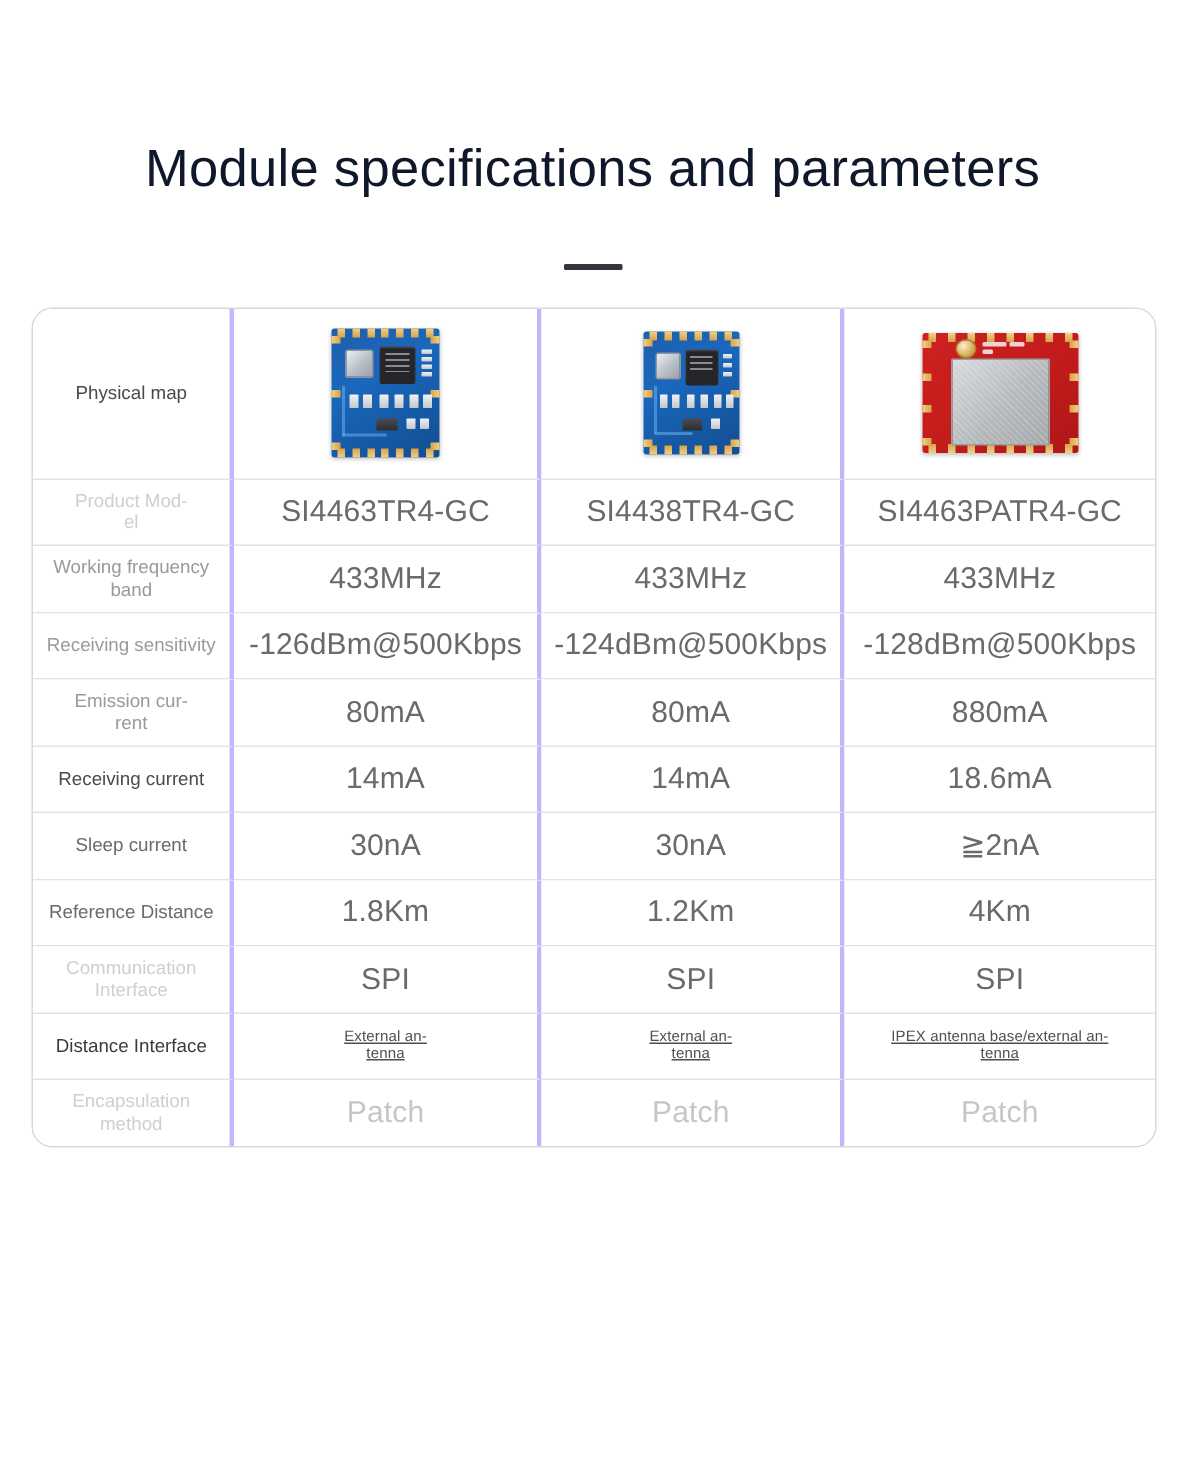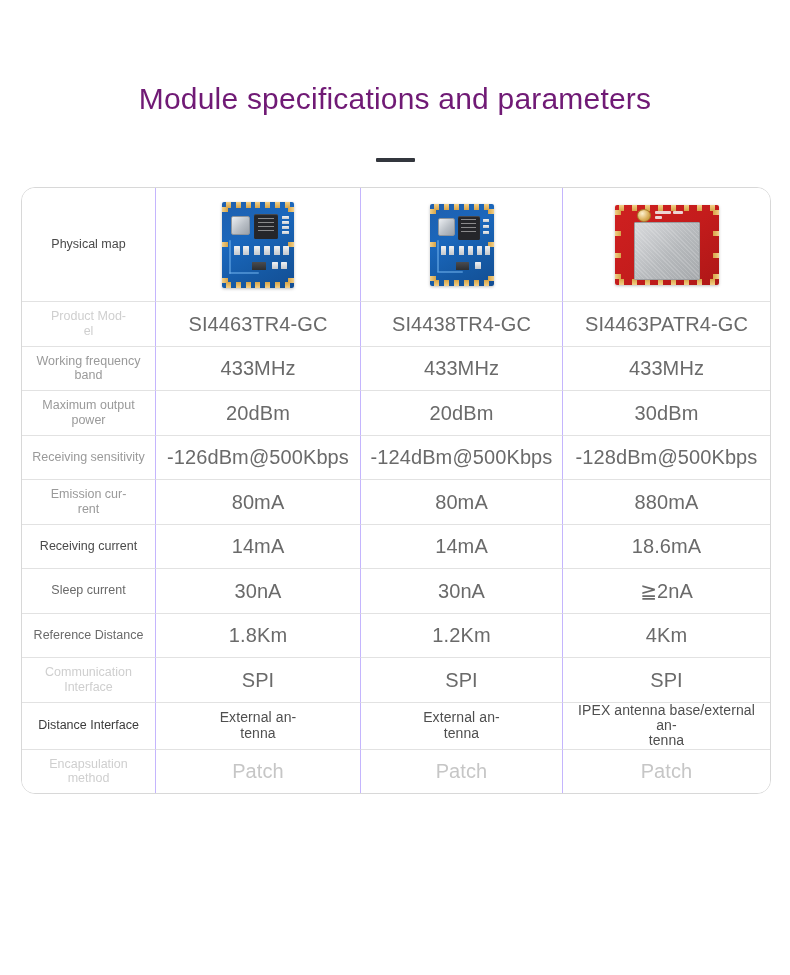--- a/index.html
+++ b/index.html
@@ -15,26 +15,26 @@
     overflow: hidden;
     position: relative;
   }
 
   
   .page-header {
     padding-top: 78px;
     text-align: center;
   }
   .page-title {
-    font-size: 30px;
+    font-size: 35px;
     font-weight: 400;
-    color: #701a75;
+    color: #0f172a;
     letter-spacing: 0.2px;
     line-height: 1.1;
-    margin: 4px;
+    margin: 16px;
   }
   .title-divider-wrap {
     margin-top: 43px;
     display: flex;
     justify-content: center;
   }
   .title-divider {
     width: 39px;
     height: 4px;
     border-radius: 1px;
@@ -49,21 +49,21 @@
     width: 748px;
     border-collapse: separate;
     border-spacing: 0;
     table-layout: fixed;
     border: 1px solid #d8d8d8;
     border-radius: 14px;
     overflow: hidden;
     background: #fff;
   }
   table.spec-table td {
-    border-right: 1px solid #c4b5fd;
+    border-right: 3px solid #c4b5fd;
     border-bottom: 1px solid #e2e2e2;
     padding: 0 6px;
     text-align: center;
     vertical-align: middle;
     color: #6a6a6a;
     background: #fff;
   }
   table.spec-table tr:last-child td {
     border-bottom: none;
   }
@@ -93,23 +93,24 @@
 
   
   .val {
     font-size: 20px;
     color: #5c5c5c;
     line-height: 1.2;
     letter-spacing: 0.1px;
   }
   .val.faint { color: #c6c6c6; }
   .val.small {
-    font-size: 14px;
+    font-size: 10px;
     line-height: 1.1;
     color: #4f4f4f;
+    text-decoration: underline;
   }
 
   
   tr.r-photo td { height: 113px; }
   tr.r-std  td  { height: 43.5px; }
 
   
   .pcb-cell { padding: 0; }
   .pcb-holder {
     display: flex;
@@ -405,26 +406,20 @@
       </tr>
 
 
       <tr class="r-std">
         <td class="lbl mid">Working frequency band</td>
         <td class="val">433MHz</td>
         <td class="val">433MHz</td>
         <td class="val">433MHz</td>
       </tr>
 
-      <tr class="r-std">
-        <td class="lbl mid">Maximum output power</td>
-        <td class="val">20dBm</td>
-        <td class="val">20dBm</td>
-        <td class="val">30dBm</td>
-      </tr>
 
       <tr class="r-std">
         <td class="lbl mid">Receiving sensitivity</td>
         <td class="val">-126dBm@500Kbps</td>
         <td class="val">-124dBm@500Kbps</td>
         <td class="val">-128dBm@500Kbps</td>
       </tr>
 
       <tr class="r-std">
         <td class="lbl mid" style="white-space:pre-line">Emission cur-

